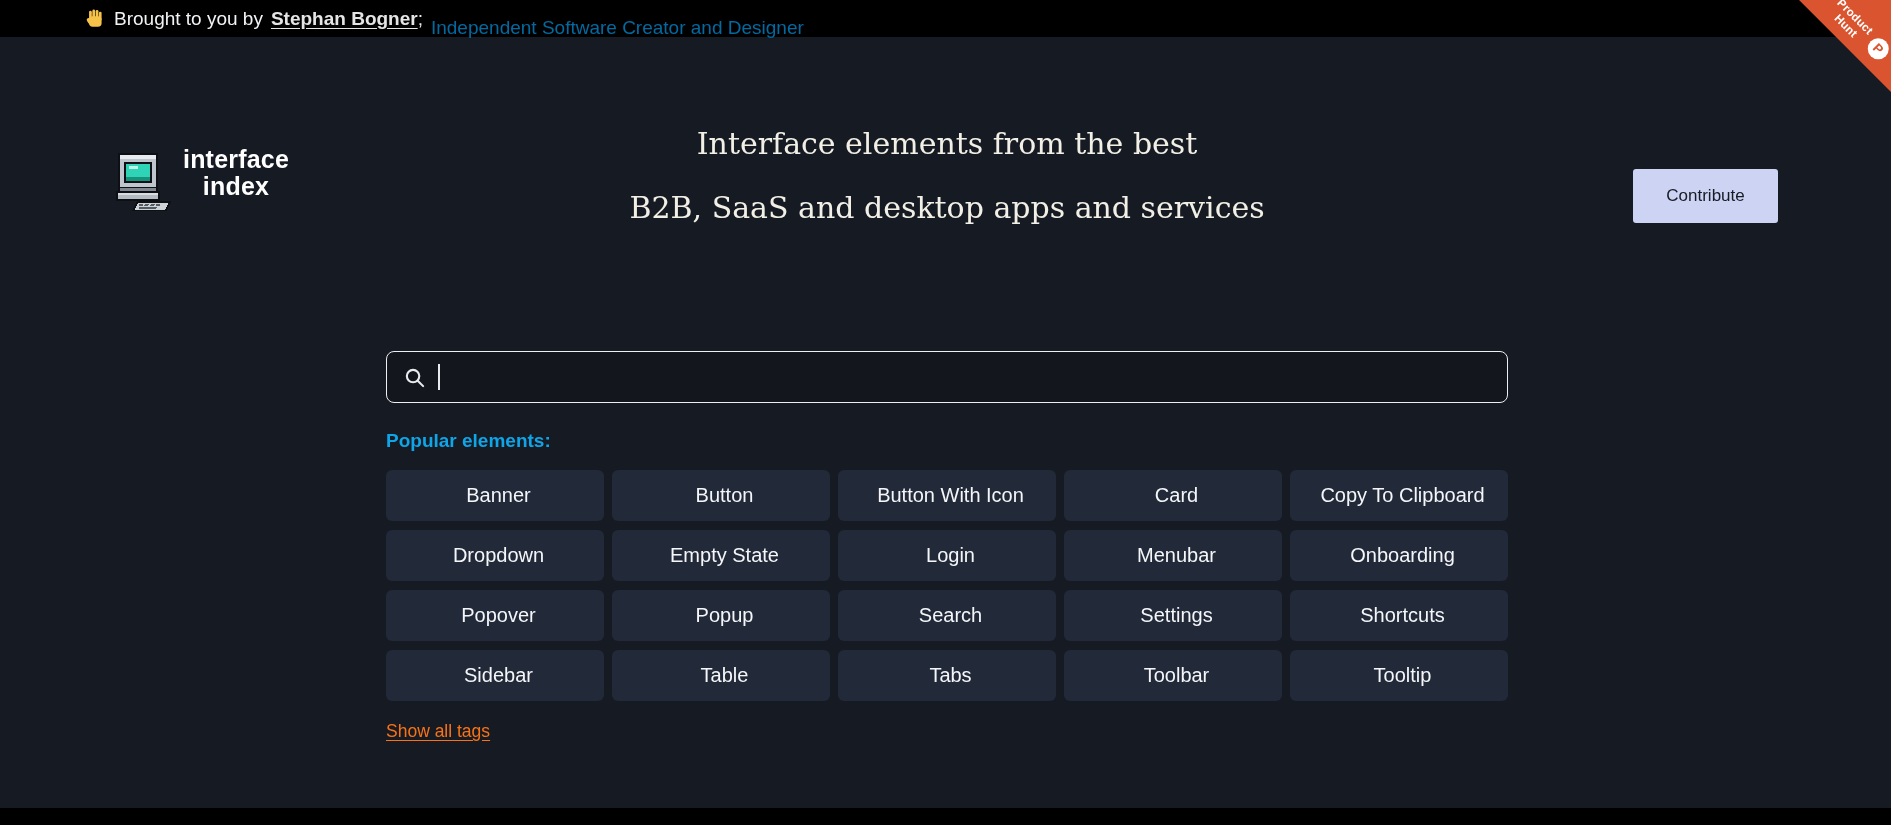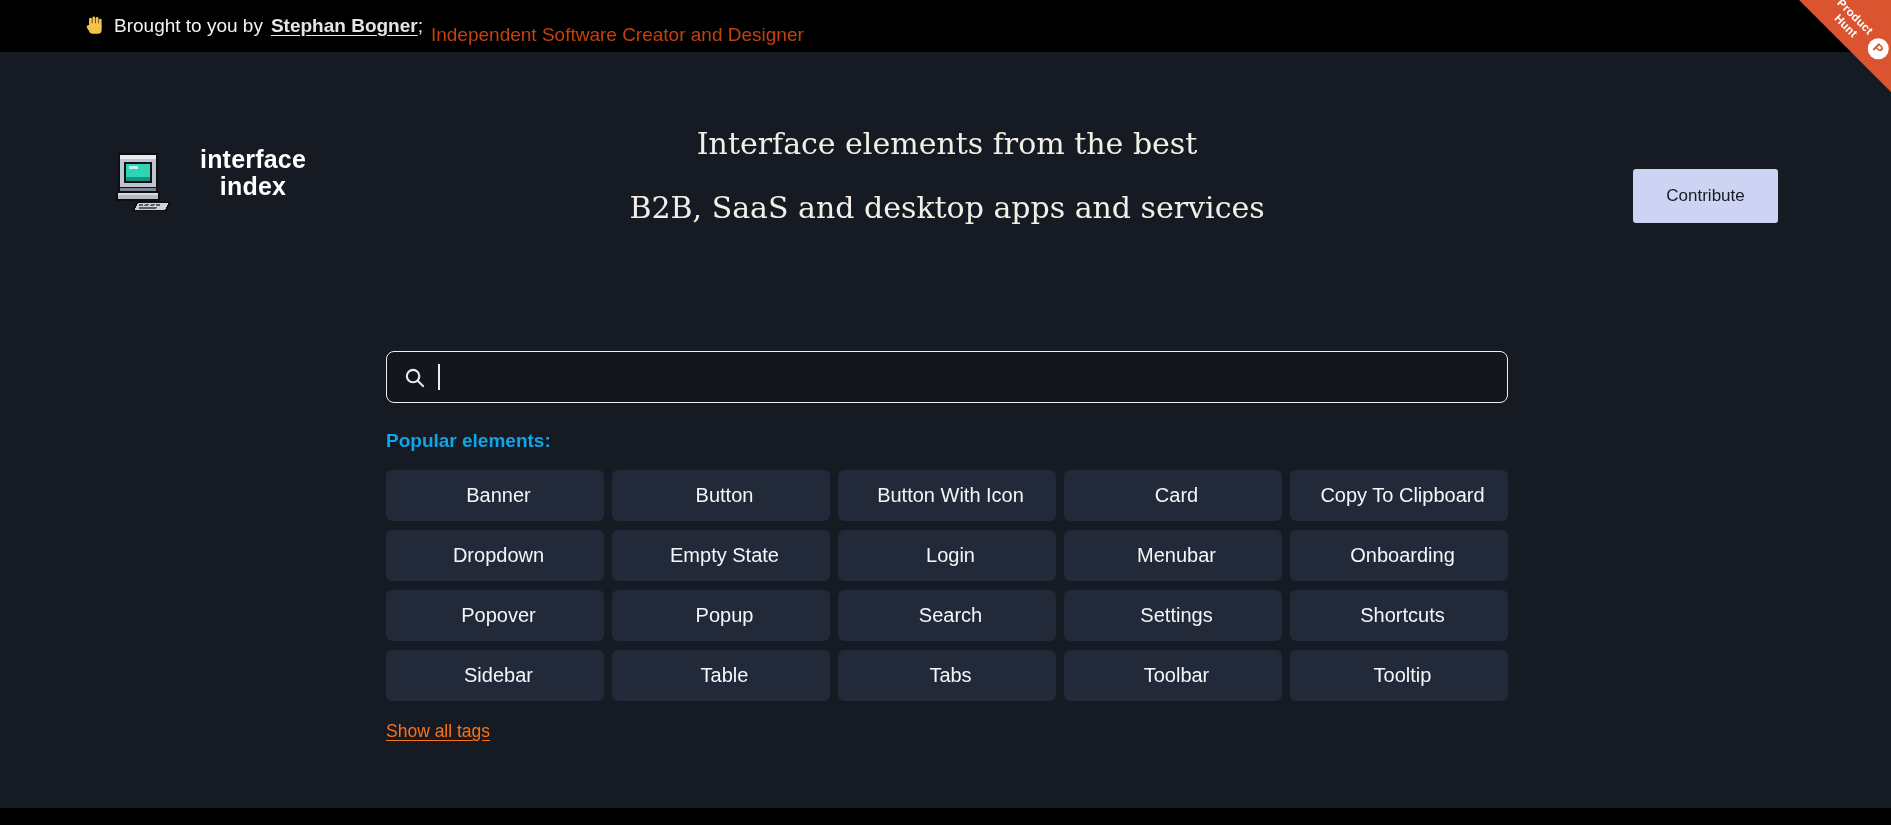--- a/index.html
+++ b/index.html
@@ -5,30 +5,30 @@
   * { margin:0; padding:0; box-sizing:border-box; }
   html,body { background:#000; }
   body { font-family:"Liberation Sans", sans-serif; }
   .stage {
     position:relative; width:1891px; height:825px;
     background:#161a23; overflow:hidden;
   }
 
   
   .banner {
-    position:absolute; top:0; left:0; width:100%; height:52px;
+    position:absolute; top:0; left:0; width:100%; height:37px;
     background:#000; display:flex; align-items:center;
     padding-left:84px; gap:8px; font-size:19px; color:#f2f3f5;
   }
   .banner .wave { width:22px; height:22px; display:inline-block; }
   .banner a.author {
     color:#e5e5e5; font-weight:bold; text-decoration:underline;
     text-underline-offset:3px; cursor:pointer;
   }
-  .banner .muted { color:#c2410c;margin-top:18px; }
+  .banner .muted { color:#0369a1;margin-top:18px; }
   .banner .sep { color:#e8eaee; }
 
   
   .ph-corner {
     position:absolute; top:0; right:0; width:112px; height:112px;
     overflow:hidden; z-index:5; cursor:pointer;
   }
   .ph-tri {
     position:absolute; top:-65px; right:-65px; width:130px; height:130px;
     background:#da552f; transform:rotate(45deg);
@@ -43,21 +43,21 @@
   }
   .ph-logo {
     width:21px; height:21px; border-radius:50%; background:#fff;
     color:#da552f; font-weight:bold; font-size:13px;
     display:flex; align-items:center; justify-content:center;
   }
 
   
   .logo {
     position:absolute; left:110px; top:146px;
-    display:flex; gap:26px; align-items:flex-start; cursor:pointer;
+    display:flex; gap:9px; align-items:flex-start; cursor:pointer;
   }
   .logo-icon { width:64px; height:62px; margin-top:6px; }
   .logo-text {
     color:#fff; font-weight:bold; font-size:25px; line-height:27px;
     text-align:center; letter-spacing:.2px;
   }
   .headline {
     position:absolute; left:386px; top:112px; width:1122px;
     text-align:center; color:#f2efe6;
     font-family:"DejaVu Serif","Liberation Serif",serif;

